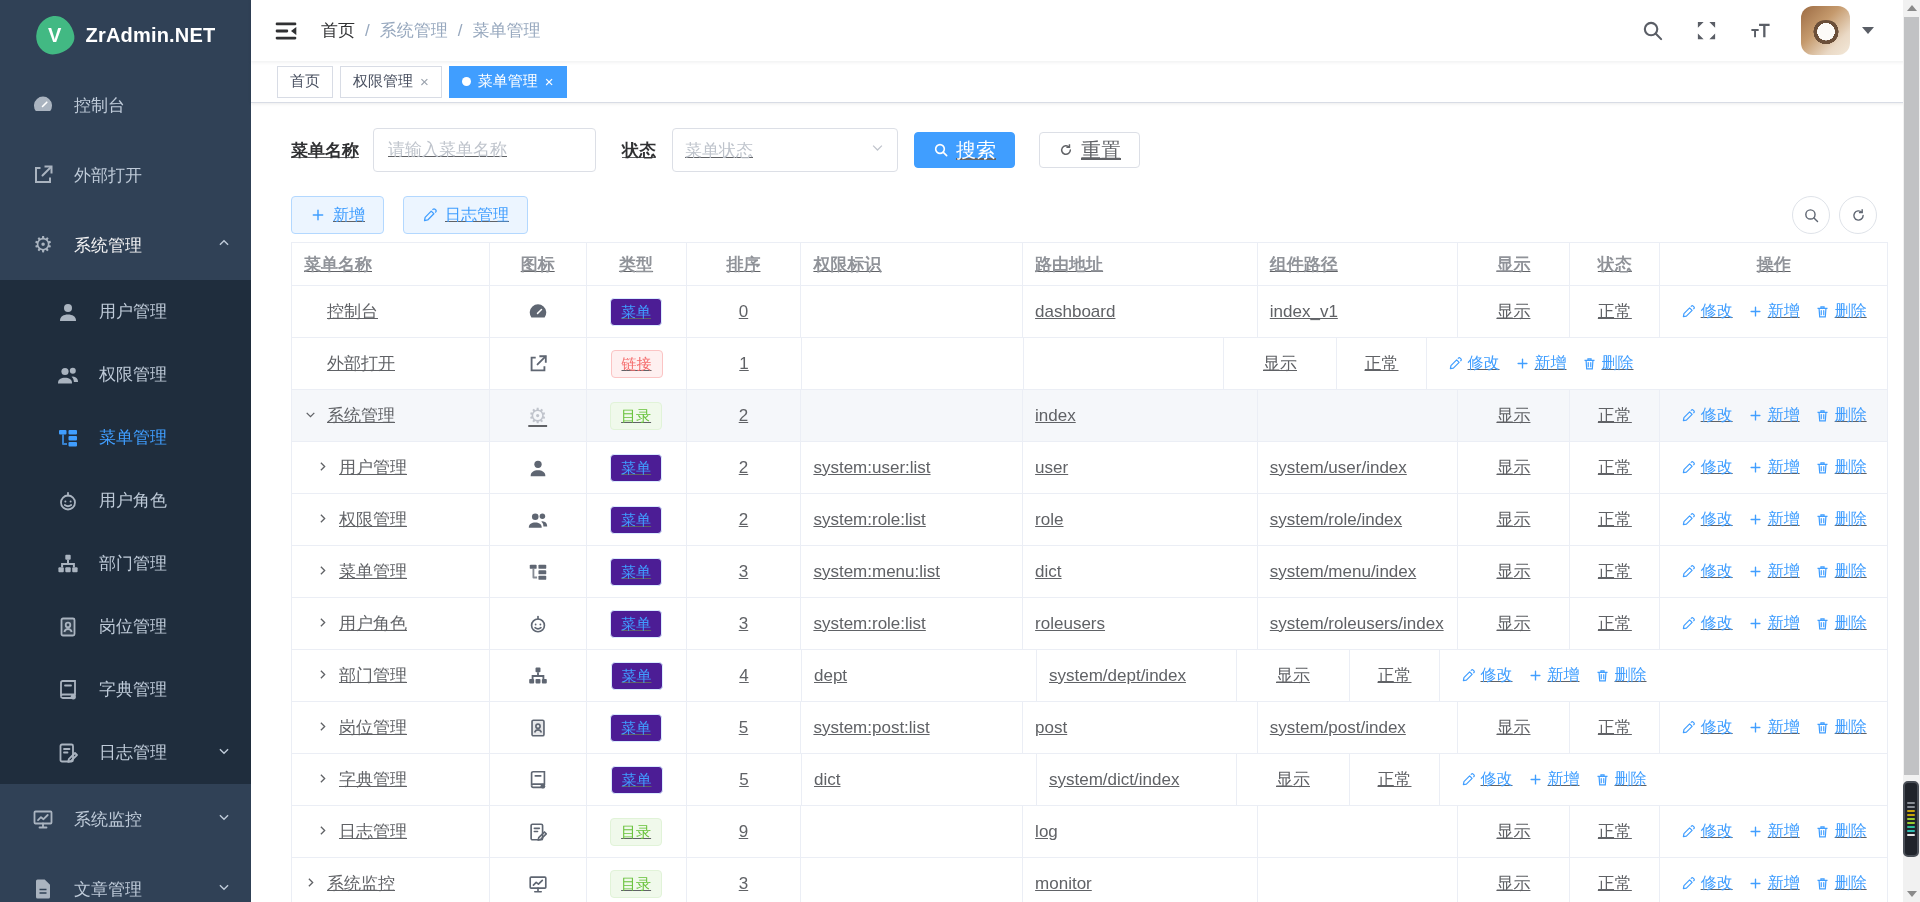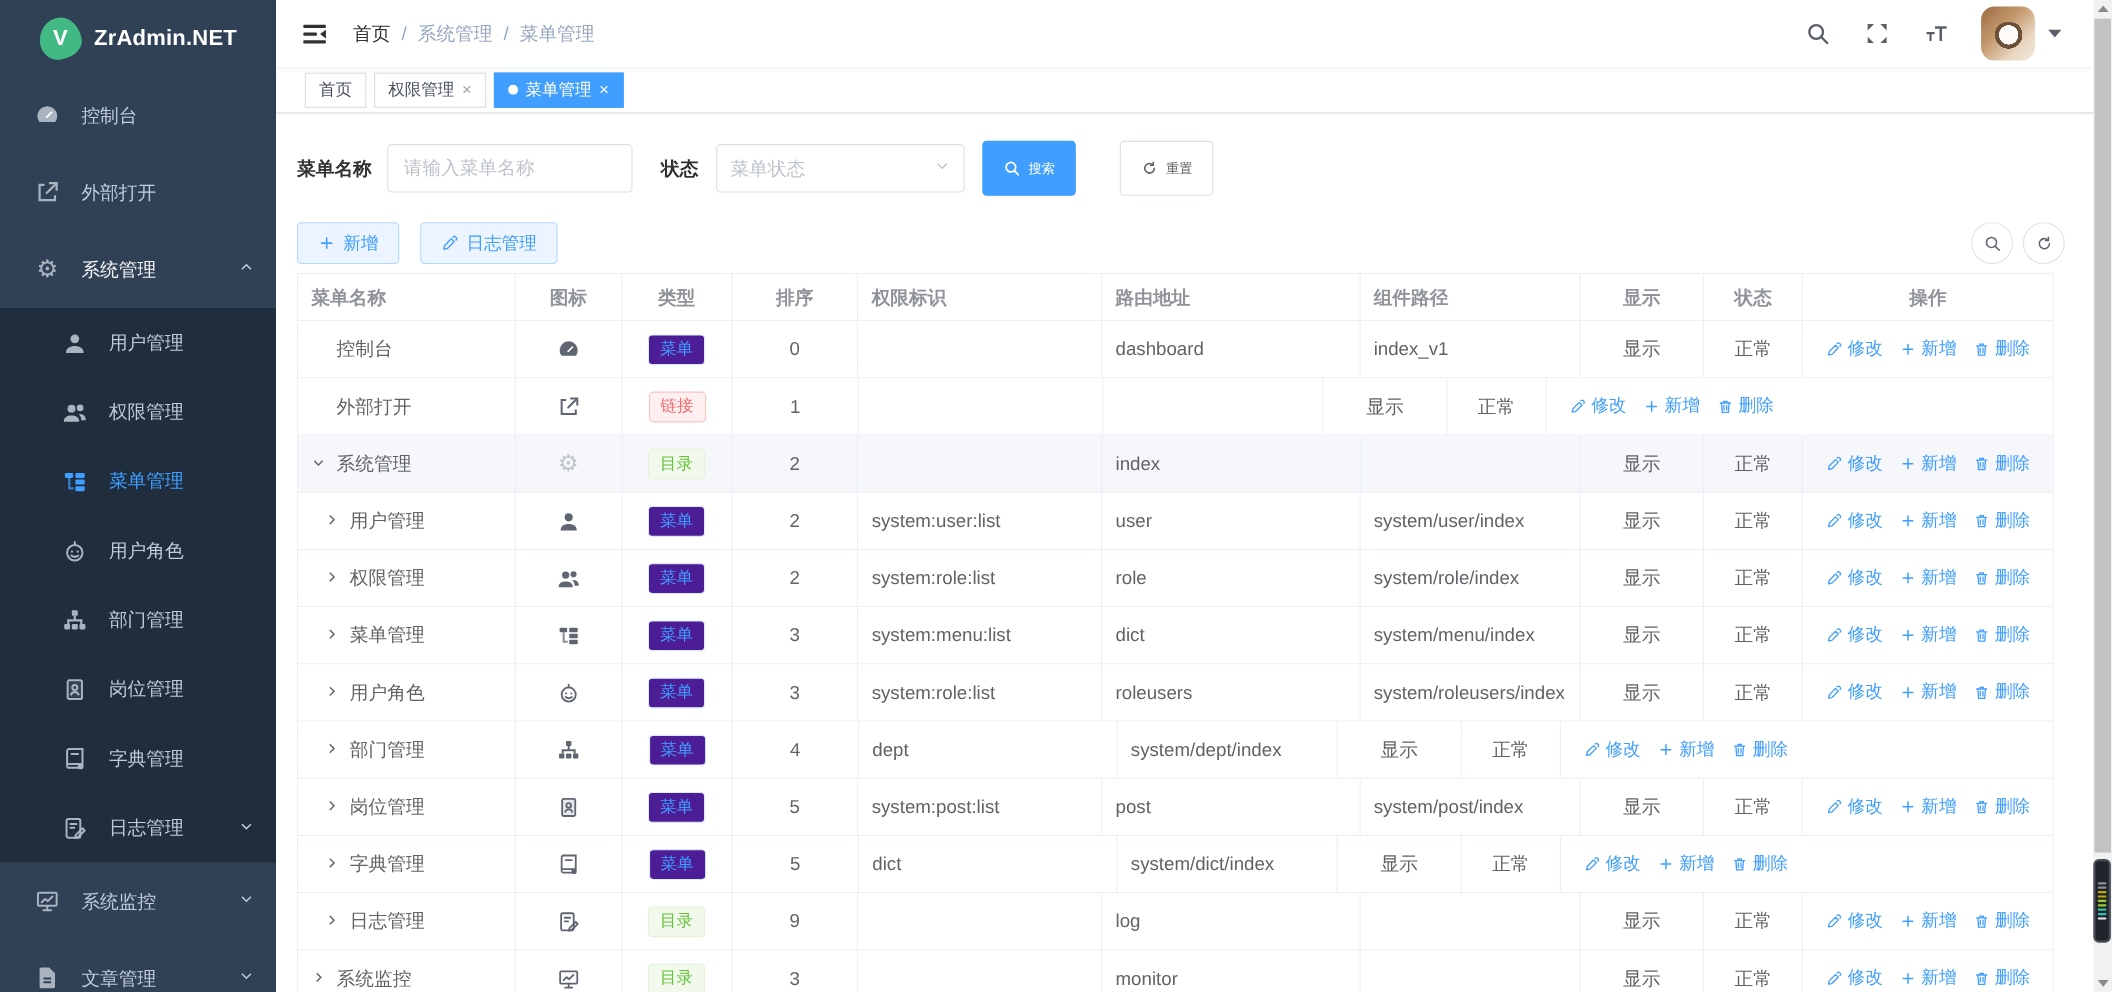--- a/index.html
+++ b/index.html
@@ -45,28 +45,28 @@
 
   
   .tags-bar { height:42px; display:flex; align-items:center; gap:7px; padding:0 26px; background:#fff; border-bottom:1px solid #d8dce5; box-shadow:0 1px 3px 0 rgba(0,0,0,.08); position:relative; z-index:2; }
   .tag-tab { height:32px; display:inline-flex; align-items:center; padding:0 12px; border:1px solid #d8dce5; background:#fff; color:#495060; font-size:15px; cursor:pointer; gap:7px; }
   .tag-tab .tab-close { font-size:15px; line-height:1; color:#9aa2ad; }
   .tag-tab.active { background:#409eff; border-color:#409eff; color:#fff; }
   .tag-tab.active .tab-close { color:#fff; }
   .tab-dot { width:9px; height:9px; border-radius:50%; background:#fff; display:inline-block; }
 
   
-  .content { flex:1; background:#fff; padding:25px 43px 0 19px; overflow:hidden; }
+  .content { flex:1; background:#fff; padding:25px 43px 0 40px; overflow:hidden;text-decoration:underline; }
   .filter-row { display:flex; align-items:center; gap:12px; }
   .filter-label { font-size:17px; font-weight:bold; color:#303133; margin-right:2px; }
   .text-input { width:223px; height:44px; border:1px solid #dcdfe6; border-radius:4px; padding:0 14px; font-size:17px; color:#606266; font-family:"Liberation Sans",sans-serif; }
   .text-input::placeholder { color:#bfc4cc; }
   .select-box { width:226px; height:44px; border:1px solid #dcdfe6; border-radius:4px; padding:0 12px; display:flex; align-items:center; justify-content:space-between; color:#bfc4cc; font-size:17px; cursor:pointer; margin-left:2px; }
   .select-box .chev svg { width:15px; height:15px; color:#c0c4cc; }
-  .btn { height:50px; border-radius:4px; border:1px solid #dcdfe6; background:#fff; display:inline-flex; align-items:center; justify-content:center; gap:7px; font-size:12px; color:#606266; cursor:pointer; padding:0 18px; font-family:"Liberation Sans",sans-serif; }
+  .btn { height:36px; border-radius:4px; border:1px solid #dcdfe6; background:#fff; display:inline-flex; align-items:center; justify-content:center; gap:7px; font-size:20px; color:#606266; cursor:pointer; padding:0 18px; font-family:"Liberation Sans",sans-serif; }
   .btn svg { width:16px; height:16px; }
   .btn-primary { background:#409eff; border-color:#409eff; color:#fff; margin-left:4px; }
   .btn-plain { background:#ecf5ff; border-color:#b3d8ff; color:#409eff; height:38px; font-size:16px; }
   .toolbar-row { margin-top:24px; display:flex; align-items:center; }
   .toolbar-left { display:flex; gap:19px; }
   .toolbar-right { margin-left:auto; display:flex; gap:9px; }
   .circle-btn { width:38px; height:38px; border-radius:50%; border:1px solid #dfe3e9; background:#fff; color:#5f6672; display:inline-flex; align-items:center; justify-content:center; cursor:pointer; }
   .circle-btn svg { width:17px; height:17px; }
 
   
@@ -347,21 +347,21 @@
               </svg>
           </span>
         </div>
         <button class="btn btn-primary">
           <svg viewBox="0 0 24 24" fill="none" stroke="currentColor" stroke-width="2.4">
               <circle cx="10.5" cy="10.5" r="6.5"></circle>
               <path d="M15.5 15.5l5 5" stroke-linecap="round"></path>
             </svg>
           <span>搜索</span>
         </button>
-        <button class="btn" style="margin-left:28px;">
+        <button class="btn" style="margin-left:12px;">
           <svg viewBox="0 0 24 24" fill="none" stroke="currentColor" stroke-width="2.2">
               <path d="M18.5 12a6.5 6.5 0 1 1-1.8-4.5" stroke-linecap="round"></path>
               <path d="M17.2 3.2v4.6h-4.6"></path>
             </svg>
           <span>重置</span>
         </button>
       </div>
 
       <div class="toolbar-row">
         <div class="toolbar-left">

